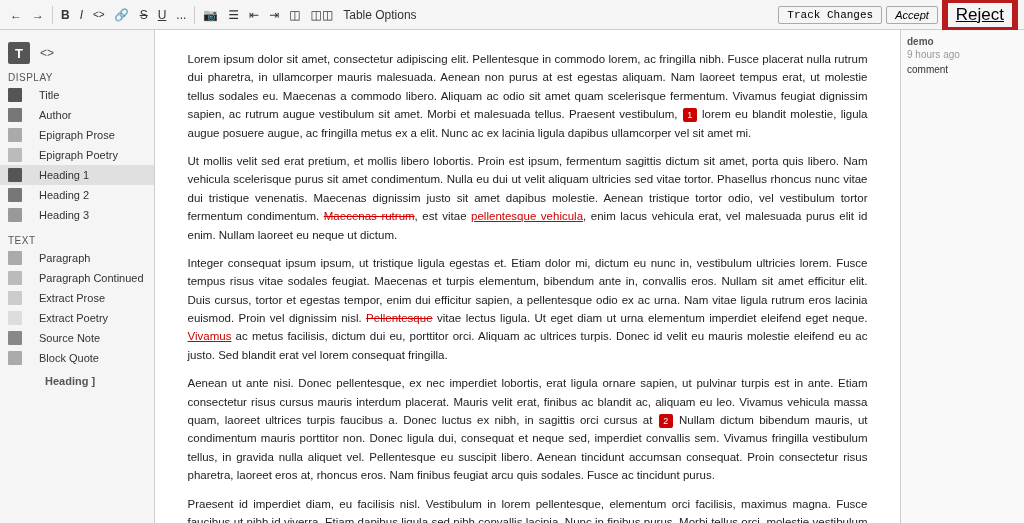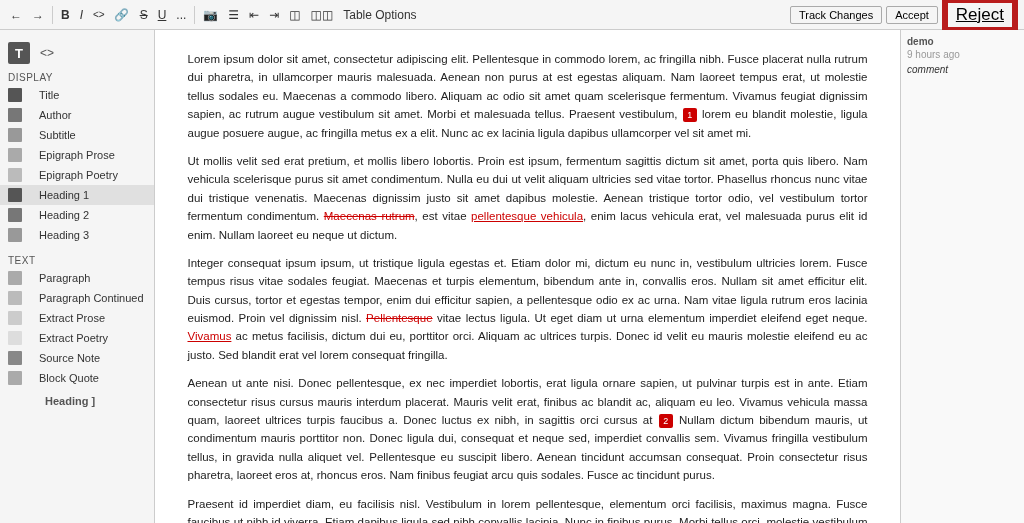--- a/index.html
+++ b/index.html
@@ -10,24 +10,24 @@
       display: flex; align-items: center; background: #f5f5f5; border-bottom: 1px solid #ccc;
       padding: 3px 6px; gap: 2px; flex-shrink: 0; height: 30px;
     }
     .toolbar-btn {
       background: none; border: none; cursor: pointer; padding: 2px 4px; font-size: 12px;
       color: #333; border-radius: 2px;
     }
     .toolbar-sep { width: 1px; height: 18px; background: #ccc; margin: 0 2px; }
     .toolbar-right { margin-left: auto; display: flex; align-items: center; gap: 4px; }
     .track-changes-btn {
-      background: none; border: 1px solid #aaa; border-radius: 2px; padding: 2px 8px; cursor: pointer; font-size: 11px;
+      background: none; border: 1px solid #aaa; border-radius: 2px; padding: 2px 8px; cursor: pointer; font-size: 11px; font-family: Liberation Mono, monospace;
     }
     .accept-btn {
-      background: none; border: 1px solid #aaa; border-radius: 2px; padding: 2px 8px; cursor: pointer; font-size: 11px;
+      background: none; border: 1px solid #aaa; border-radius: 2px; padding: 2px 8px; cursor: pointer; font-size: 11px; font-style: italic;
     }
     .reject-btn {
       background: none; border: 6px solid #b91c1c; border-radius: 2px; padding: 2px 8px; cursor: pointer; font-size: 17px; text-decoration: underline;
     }
 
     
     .main-area { display: flex; flex: 1; overflow: hidden; }
 
     
     .sidebar {
@@ -84,21 +84,21 @@
       border-radius: 2px; cursor: pointer; vertical-align: middle; margin: 0 1px;
     }
 
     
     .comment-panel {
       width: 124px; background: #f9f9f9; border-left: 1px solid #ccc; flex-shrink: 0;
       padding: 6px; font-size: 10px;
     }
     .comment-demo { color: #555; font-weight: bold; margin-bottom: 2px; }
     .comment-time { color: #999; margin-bottom: 4px; }
-    .comment-text { color: #333; font-style: italic; }
+    .comment-text { color: #333; }
 
     .heading-label { font-size: 11px; font-weight: bold; color: #555; margin-bottom: 6px; padding-left: 37px; }
   </style>
 </head>
 <body>
 
 <div class="toolbar">
   <button class="toolbar-btn">←</button>
   <button class="toolbar-btn">→</button>
   <div class="toolbar-sep"></div>
@@ -134,24 +134,20 @@
     <div class="sidebar-section-label">DISPLAY</div>
     <div class="sidebar-item">
       <div class="swatch title-swatch"></div>
       <span class="sidebar-item-label">Title</span>
     </div>
     <div class="sidebar-item">
       <div class="swatch author-swatch"></div>
       <span class="sidebar-item-label">Author</span>
     </div>
     <div class="sidebar-item">
-      <div class="swatch subtitle-swatch"></div>
-      <span class="sidebar-item-label">Subtitle</span>
-    </div>
-    <div class="sidebar-item">
       <div class="swatch ep-prose"></div>
       <span class="sidebar-item-label">Epigraph Prose</span>
     </div>
     <div class="sidebar-item">
       <div class="swatch ep-poetry"></div>
       <span class="sidebar-item-label">Epigraph Poetry</span>
     </div>
     <div class="sidebar-item" style="background:#e0e0e0;">
       <div class="swatch h1"></div>
       <span class="sidebar-item-label">Heading 1</span>

